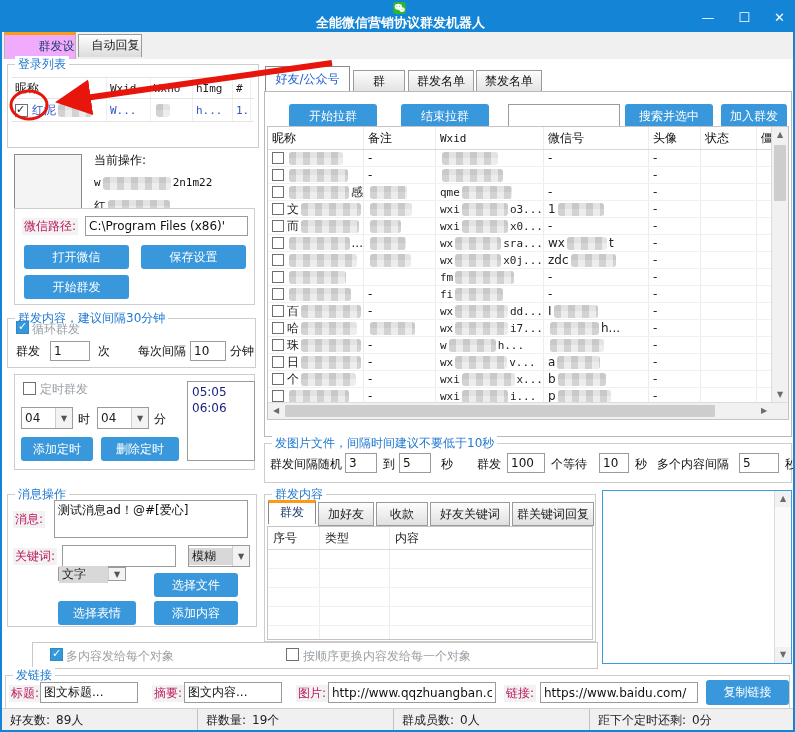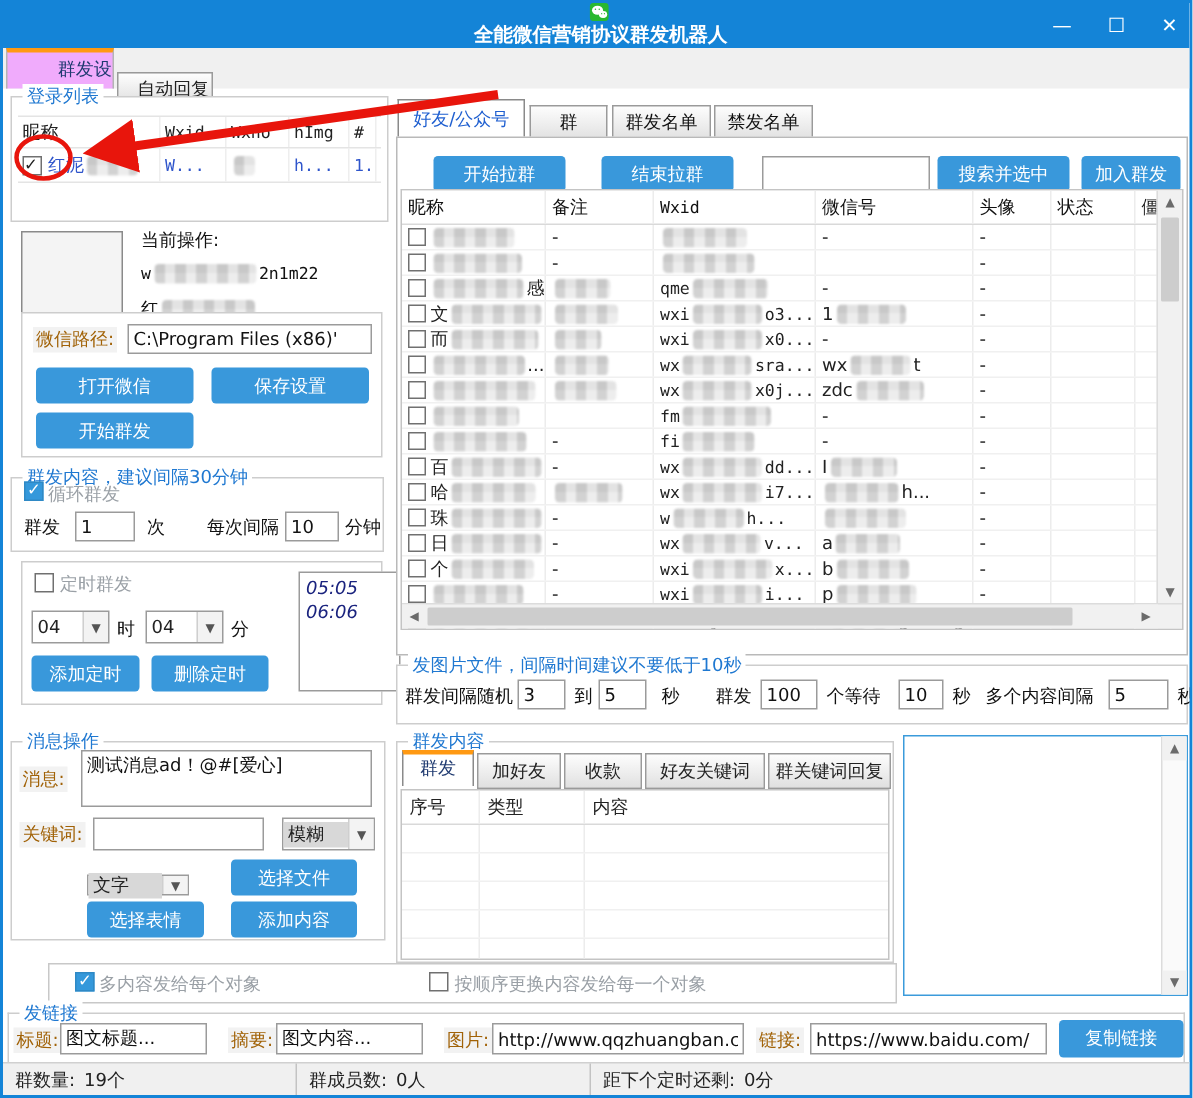--- a/index.html
+++ b/index.html
@@ -9,28 +9,28 @@
   
   .titlebar{position:absolute;left:0;top:0;width:791px;height:30px;background:#1484d7;display:flex;align-items:center;flex-direction:column;}
   .wxicon{width:27px;height:26px;margin-left:3px;}
   .title{color:#fff;font-size:13px;font-weight:bold;margin-left:6px;}
   .winbtns{position:absolute;right:8px;top:0;height:30px;display:flex;align-items:center;gap:24px;color:#fff;font-size:13px;}
   .winbtns span{cursor:default;}
   
   .tabrow{position:absolute;left:0;top:30px;width:791px;height:27px;background:#f0f0f0;}
   .mtab{position:absolute;text-align:center;box-sizing:border-box;}
   .mtab.active{left:2px;top:0;width:72px;height:27px;background:#f0abfc;border:1px solid #b4b4b4;border-bottom:none;border-top:3px solid #ff9912;line-height:22px;color:#1f3a70;padding-left:33px;}
-  .mtab.idle{left:76px;top:16px;width:64px;height:23px;background:linear-gradient(#fefefe,#dcdcdc);border:1px solid #9a9a9a;border-bottom:none;line-height:21px;padding-left:11px;}
+  .mtab.idle{left:76px;top:2px;width:64px;height:23px;background:linear-gradient(#fefefe,#dcdcdc);border:1px solid #9a9a9a;border-bottom:none;line-height:21px;padding-left:11px;}
   
   .grp{position:absolute;border:1px solid #cdcdcd;box-sizing:border-box;background:#fff;}
   .grp-label{position:absolute;top:-9px;left:7px;background:#fff;padding:0 3px;color:#1f78d1;white-space:nowrap;}
   
   .btn{position:absolute;background:#3998db;color:#fff;text-align:center;border-radius:3px;box-sizing:border-box;cursor:pointer;}
   .inp{position:absolute;border:1px solid #9b9b9b;background:#fff;box-sizing:border-box;font-family:inherit;font-size:12px;padding:1px 3px;color:#111;}
-  .lbl{position:absolute;background:#f2f2f2;padding:0 2px;white-space:nowrap;color:#a16207;}
+  .lbl{position:absolute;background:#f2f2f2;padding:0 2px;white-space:nowrap;color:#be185d;}
   .plain{position:absolute;white-space:nowrap;color:#111;}
   .gray{color:#9aa0a6;}
   .sel{position:absolute;border:1px solid #9b9b9b;background:#fff;box-sizing:border-box;display:flex;align-items:center;}
   .sel .txt{flex:1;padding:0 3px;overflow:hidden;white-space:nowrap;}
   .sel .txt.hl{background:#d8d8d8;}
   .sel .arw{width:16px;align-self:stretch;background:#f3f3f3;border-left:1px solid #cfcfcf;color:#555;font-size:8px;display:flex;align-items:center;justify-content:center;}
   .cbx{display:inline-block;width:13px;height:13px;border:1px solid #707070;background:#fff;box-sizing:border-box;position:relative;vertical-align:middle;}
   .cbx.checked::after{content:"✓";position:absolute;left:0;top:-2px;font-size:11px;color:#222;}
   .cb-blue{display:inline-block;width:13px;height:13px;background:#3498db;border:1px solid #2f89c5;box-sizing:border-box;position:relative;vertical-align:middle;}
   .cb-blue::after{content:"✓";position:absolute;left:1px;top:-2px;font-size:11px;color:#fff;font-weight:bold;}
@@ -170,37 +170,37 @@
         <span class="arw">▼</span>
     </div>
     <span class="plain" style="left:63px;top:36px;">时</span>
     <div class="sel" style="left:82px;top:32px;width:52px;height:22px;">
       <span class="txt">04</span>
         <span class="arw">▼</span>
     </div>
     <span class="plain" style="left:139px;top:36px;">分</span>
     <div class="btn" style="left:6px;top:62px;width:72px;height:24px;line-height:24px;">添加定时</div>
     <div class="btn" style="left:86px;top:62px;width:78px;height:24px;line-height:24px;">删除定时</div>
-    <div class="listbox" style="left:184px;top:6px;width:68px;height:80px;font-style:italic;">
+    <div class="listbox" style="left:172px;top:6px;width:68px;height:80px;">
         <div>05:05</div>
         <div>06:06</div>
       </div>
   </div>
 
   <div class="grp" style="left:5px;top:492px;width:250px;height:133px;">
     <div class="grp-label">消息操作</div>
     <div class="lbl" style="left:5px;top:16px;">消息:</div>
     <div class="inp" style="left:46px;top:5px;width:194px;height:38px;overflow:hidden;">测试消息ad！@#[爱心]</div>
     <div class="lbl" style="left:5px;top:53px;">关键词:</div>
     <input class="inp" style="left: 54px; top: 50px; width: 114px; height: 22px;" value="">
     <div class="sel" style="left:180px;top:50px;width:62px;height:22px;">
       <span class="txt hl">模糊</span>
         <span class="arw">▼</span>
     </div>
-    <div class="sel" style="left:50px;top:88px;width:68px;height:14px;">
+    <div class="sel" style="left:50px;top:72px;width:68px;height:14px;">
       <span class="txt hl">文字</span>
         <span class="arw">▼</span>
     </div>
     <div class="btn" style="left:146px;top:78px;width:84px;height:24px;line-height:24px;">选择文件</div>
     <div class="btn" style="left:50px;top:106px;width:78px;height:24px;line-height:24px;">选择表情</div>
     <div class="btn" style="left:146px;top:106px;width:84px;height:24px;line-height:24px;">添加内容</div>
   </div>
 
   <div class="ftab active" style="left:263px;top:64px;width:85px;height:26px;line-height:24px;">好友/公众号</div>
   <div class="ftab idle" style="left:351px;top:68px;width:52px;height:22px;line-height:20px;">群</div>
@@ -682,20 +682,24 @@
     <input class="inp" style="left: 178px; top: 6px; width: 98px; height: 21px;" value="图文内容...">
     <div class="lbl" style="left:290px;top:9px;">图片:</div>
     <input class="inp" style="left: 322px; top: 6px; width: 168px; height: 21px;" value="http://www.qqzhuangban.c">
     <div class="lbl" style="left:498px;top:9px;">链接:</div>
     <input class="inp" style="left: 534px; top: 6px; width: 158px; height: 21px;" value="https://www.baidu.com/">
     <div class="btn" style="left:700px;top:4px;width:83px;height:25px;line-height:25px;">复制链接</div>
   </div>
 
   <div class="statusbar">
     <div class="scell" style="width:196px;">
+      <span>好友数:</span>
+        <span>89人</span>
+    </div>
+    <div class="scell" style="width:196px;">
       <span>群数量:</span>
         <span>19个</span>
     </div>
     <div class="scell" style="width:196px;">
       <span>群成员数:</span>
         <span>0人</span>
     </div>
     <div class="scell" style="flex:1;border-right:none;">
       <span>距下个定时还剩:</span>
         <span>0分</span>

